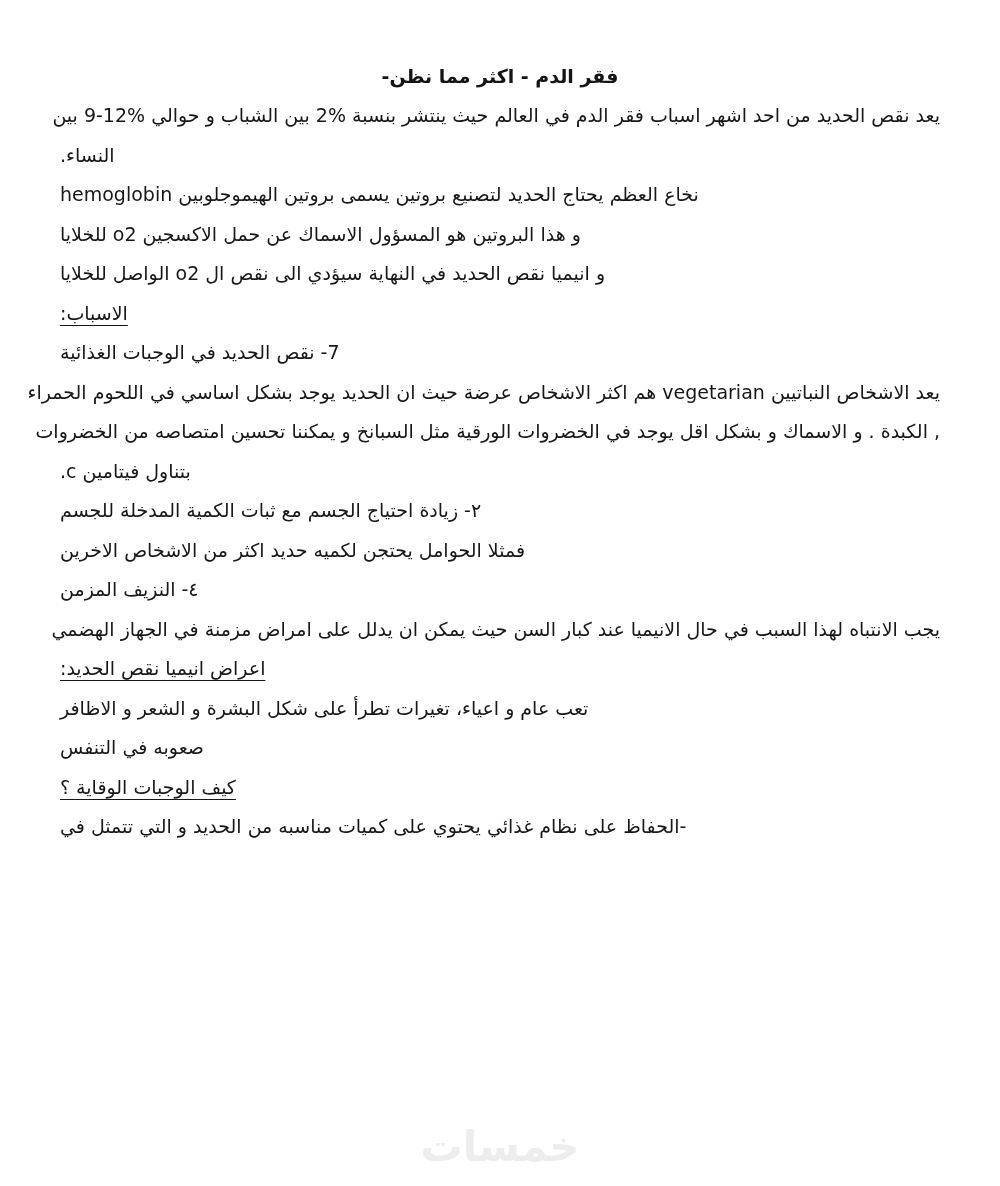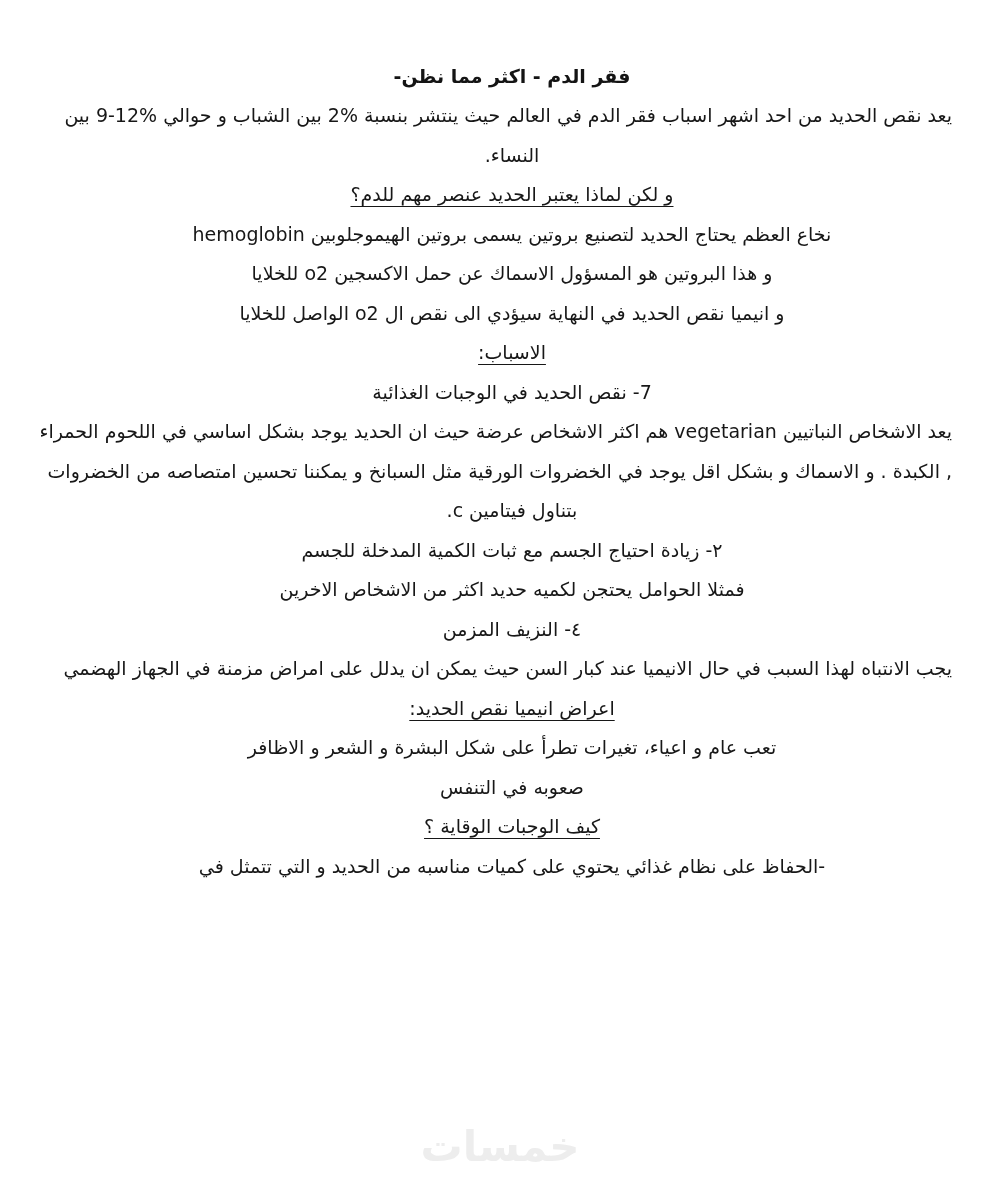--- a/index.html
+++ b/index.html
@@ -12,37 +12,37 @@
   }
   .page {
     position: relative;
     width: 1000px;
     height: 1186px;
     background: #ffffff;
   }
   .content {
     position: absolute;
     top: 56px;
-    right: 48px;
+    right: 60px;
     width: 880px;
     direction: rtl;
   }
   .title {
     margin: 0;
     font-size: 19px;
     font-weight: bold;
     color: #141414;
     text-align: center;
     line-height: 40px;
     white-space: nowrap;
   }
   .line {
     font-size: 19px;
     color: #171717;
-    text-align: center;
+    text-align: left;
     line-height: 39.5px;
     white-space: nowrap;
   }
   .line.heading {
     text-decoration: underline;
     text-underline-offset: 5px;
   }
   .watermark {
     position: absolute;
     top: 1122px;
@@ -58,21 +58,20 @@
 </style>
 </head>
 <body>
 
 <div class="page">
   <div class="content">
     <h1 class="title">فقر الدم - اكثر مما نظن-</h1>
     <div>
         <div class="line">يعد نقص الحديد من احد اشهر اسباب فقر الدم في العالم حيث ينتشر بنسبة %2 بين الشباب و حوالي %12-9 بين</div>
         <div class="line">النساء.</div>
-        <div class="line heading">و لكن لماذا يعتبر الحديد عنصر مهم للدم؟</div>
         <div class="line">نخاع العظم يحتاج الحديد لتصنيع بروتين يسمى بروتين الهيموجلوبين hemoglobin</div>
         <div class="line">و هذا البروتين هو المسؤول الاسماك عن حمل الاكسجين o2 للخلايا</div>
         <div class="line">و انيميا نقص الحديد في النهاية سيؤدي الى نقص ال o2 الواصل للخلايا</div>
         <div class="line heading">الاسباب:</div>
         <div class="line">7- نقص الحديد في الوجبات الغذائية</div>
         <div class="line">يعد الاشخاص النباتيين vegetarian هم اكثر الاشخاص عرضة حيث ان الحديد يوجد بشكل اساسي في اللحوم الحمراء</div>
         <div class="line">, الكبدة . و الاسماك و بشكل اقل يوجد في الخضروات الورقية مثل السبانخ و يمكننا تحسين امتصاصه من الخضروات</div>
         <div class="line">بتناول فيتامين c.</div>
         <div class="line">٢- زيادة احتياج الجسم مع ثبات الكمية المدخلة للجسم</div>
         <div class="line">فمثلا الحوامل يحتجن لكميه حديد اكثر من الاشخاص الاخرين</div>

